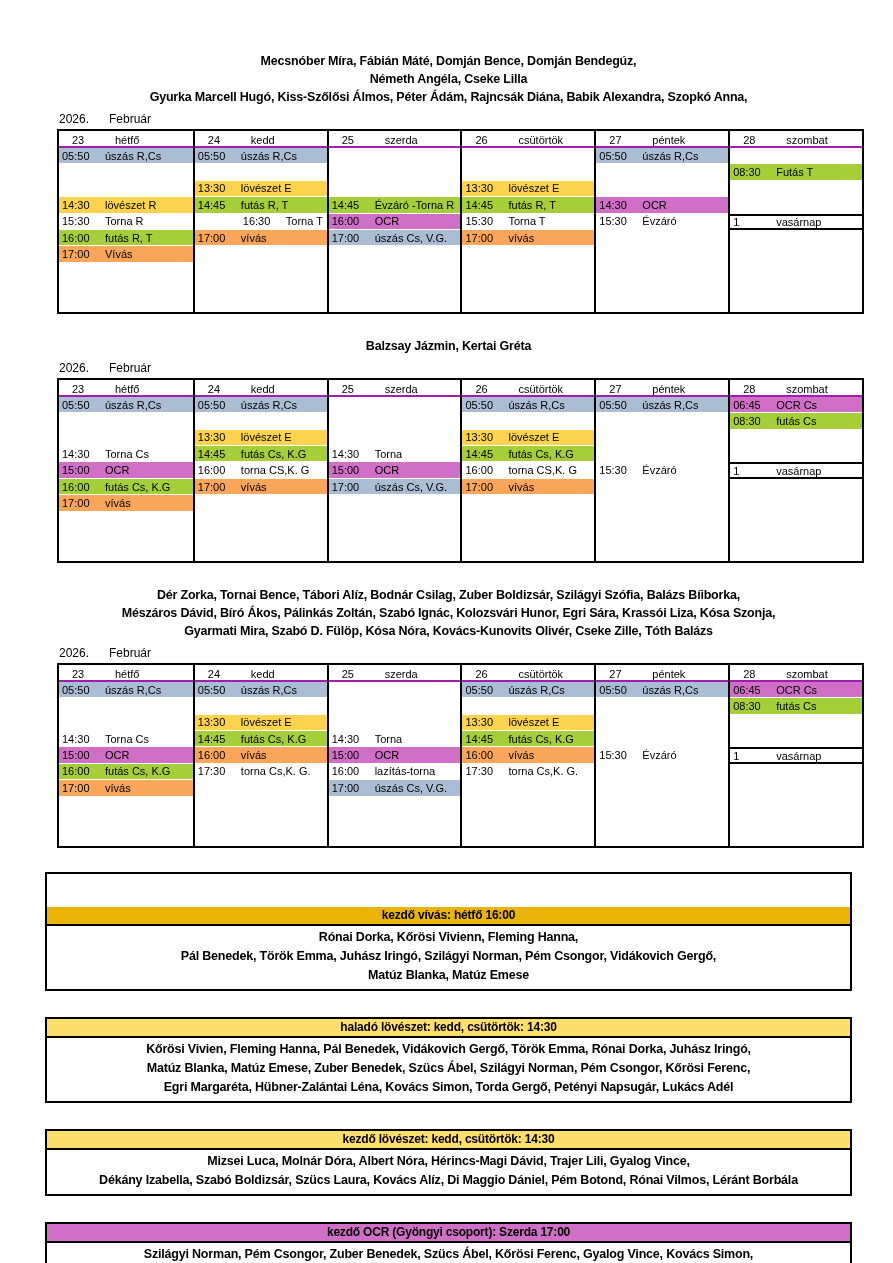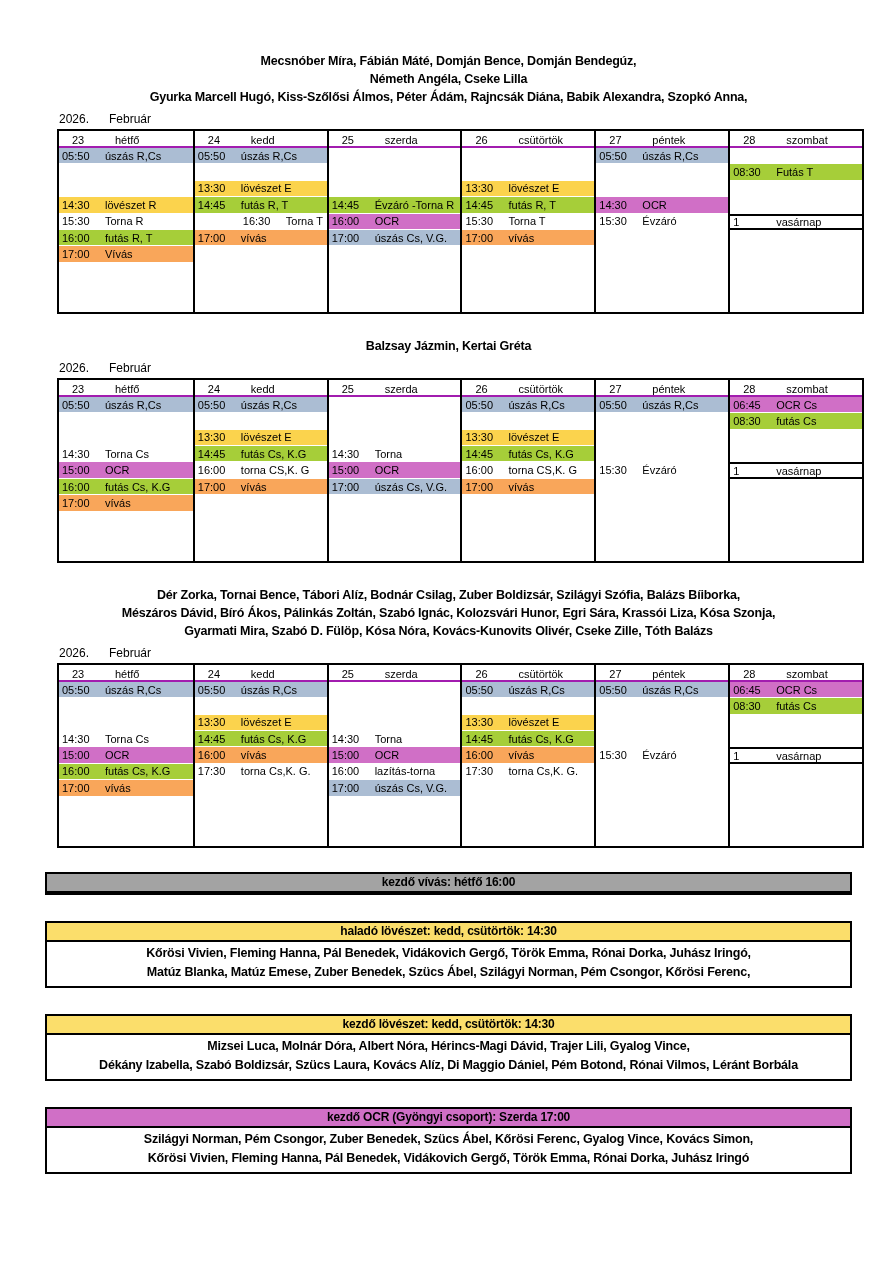--- a/index.html
+++ b/index.html
@@ -500,27 +500,33 @@
                 <span class="dnum">1</span>
                 <span class="dname">vasárnap</span>
               </div>
             </div>
           </div>
         </div>
       </section>
     </div>
   <div id="blocks" class="blocks">
       <div class="block">
-        <div class="block-header" style="background: #a3a3a3;">kezdő vívás: hétfő 16:00</div>
+        <div class="block-header" style="background: #eab308; margin-top: 33px;">kezdő vívás: hétfő 16:00</div>
+        <div class="block-body">
+          <div class="block-line">Rónai Dorka, Kőrösi Vivienn, Fleming Hanna,</div>
+          <div class="block-line">Pál Benedek, Török Emma, Juhász Iringó, Szilágyi Norman, Pém Csongor, Vidákovich Gergő,</div>
+          <div class="block-line">Matúz Blanka, Matúz Emese</div>
+        </div>
       </div>
       <div class="block">
         <div class="block-header" style="background: rgb(251, 222, 107);">haladó lövészet: kedd, csütörtök: 14:30</div>
         <div class="block-body">
           <div class="block-line">Kőrösi Vivien, Fleming Hanna, Pál Benedek, Vidákovich Gergő, Török Emma, Rónai Dorka, Juhász Iringó,</div>
           <div class="block-line">Matúz Blanka, Matúz Emese, Zuber Benedek, Szücs Ábel, Szilágyi Norman, Pém Csongor, Kőrösi Ferenc,</div>
+          <div class="block-line">Egri Margaréta, Hübner-Zalántai Léna, Kovács Simon, Torda Gergő, Petényi Napsugár, Lukács Adél</div>
         </div>
       </div>
       <div class="block">
         <div class="block-header" style="background: rgb(251, 222, 107);">kezdő lövészet: kedd, csütörtök: 14:30</div>
         <div class="block-body">
           <div class="block-line">Mizsei Luca, Molnár Dóra, Albert Nóra, Hérincs-Magi Dávid, Trajer Lili, Gyalog Vince,</div>
           <div class="block-line">Dékány Izabella, Szabó Boldizsár, Szücs Laura, Kovács Alíz, Di Maggio Dániel, Pém Botond, Rónai Vilmos, Léránt Borbála</div>
         </div>
       </div>
       <div class="block">

